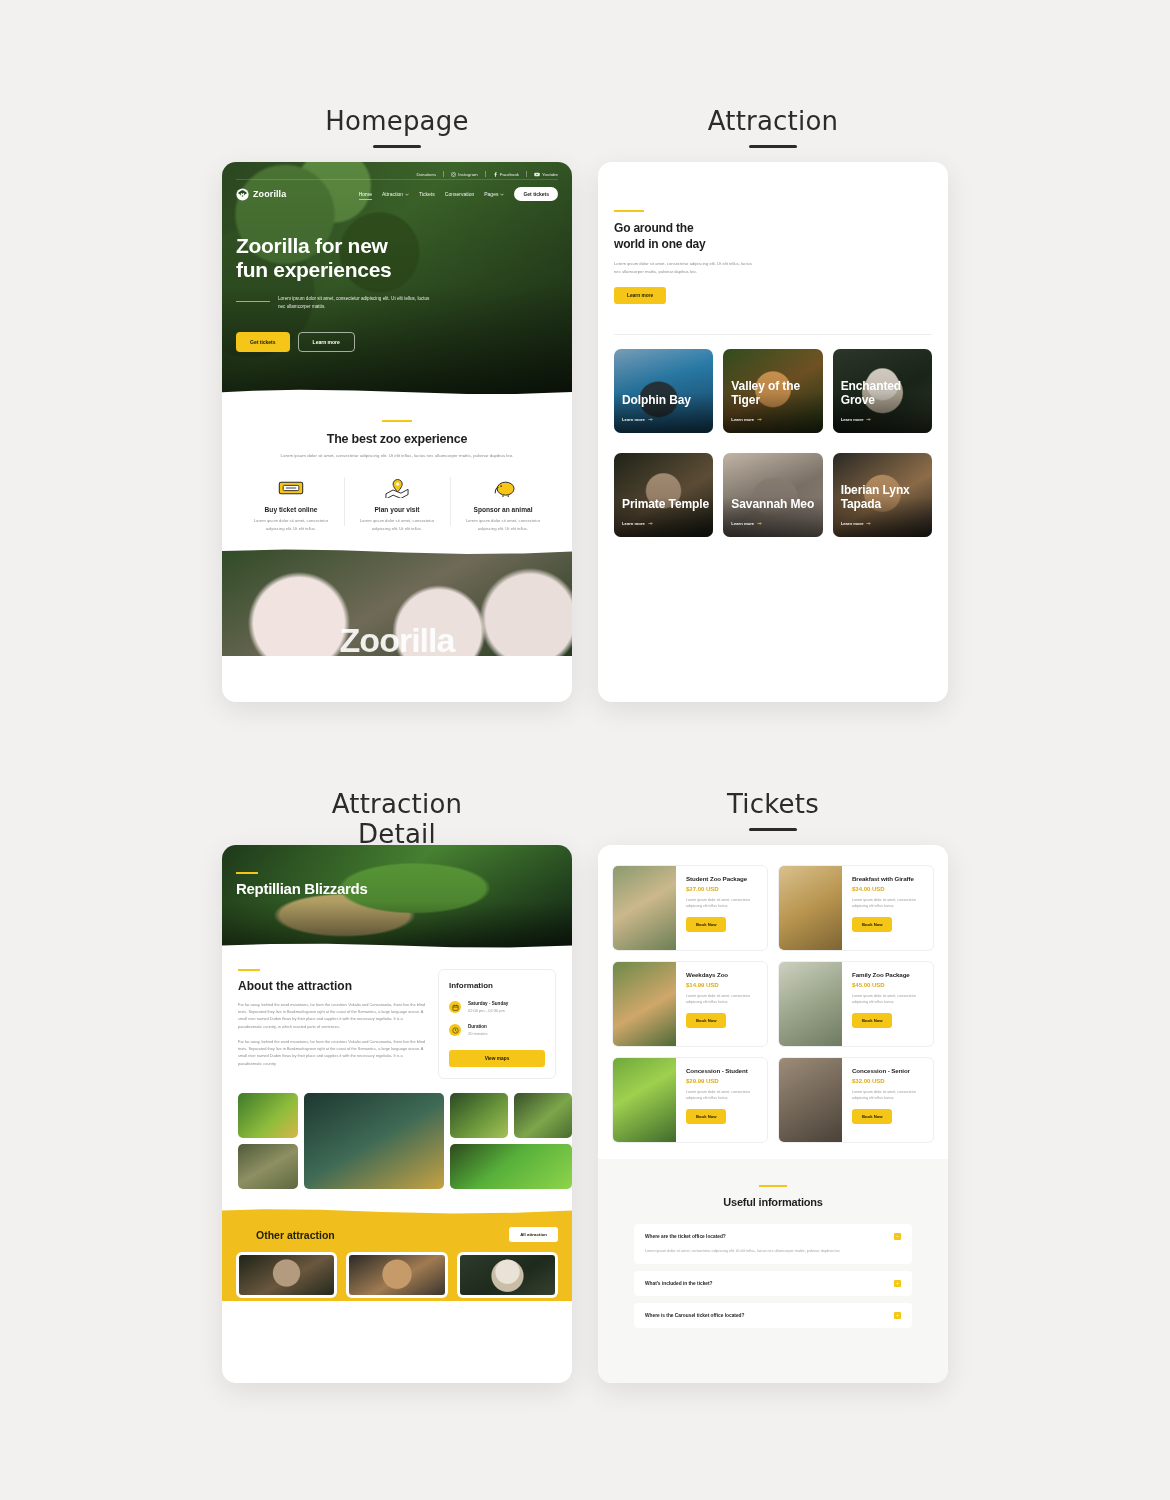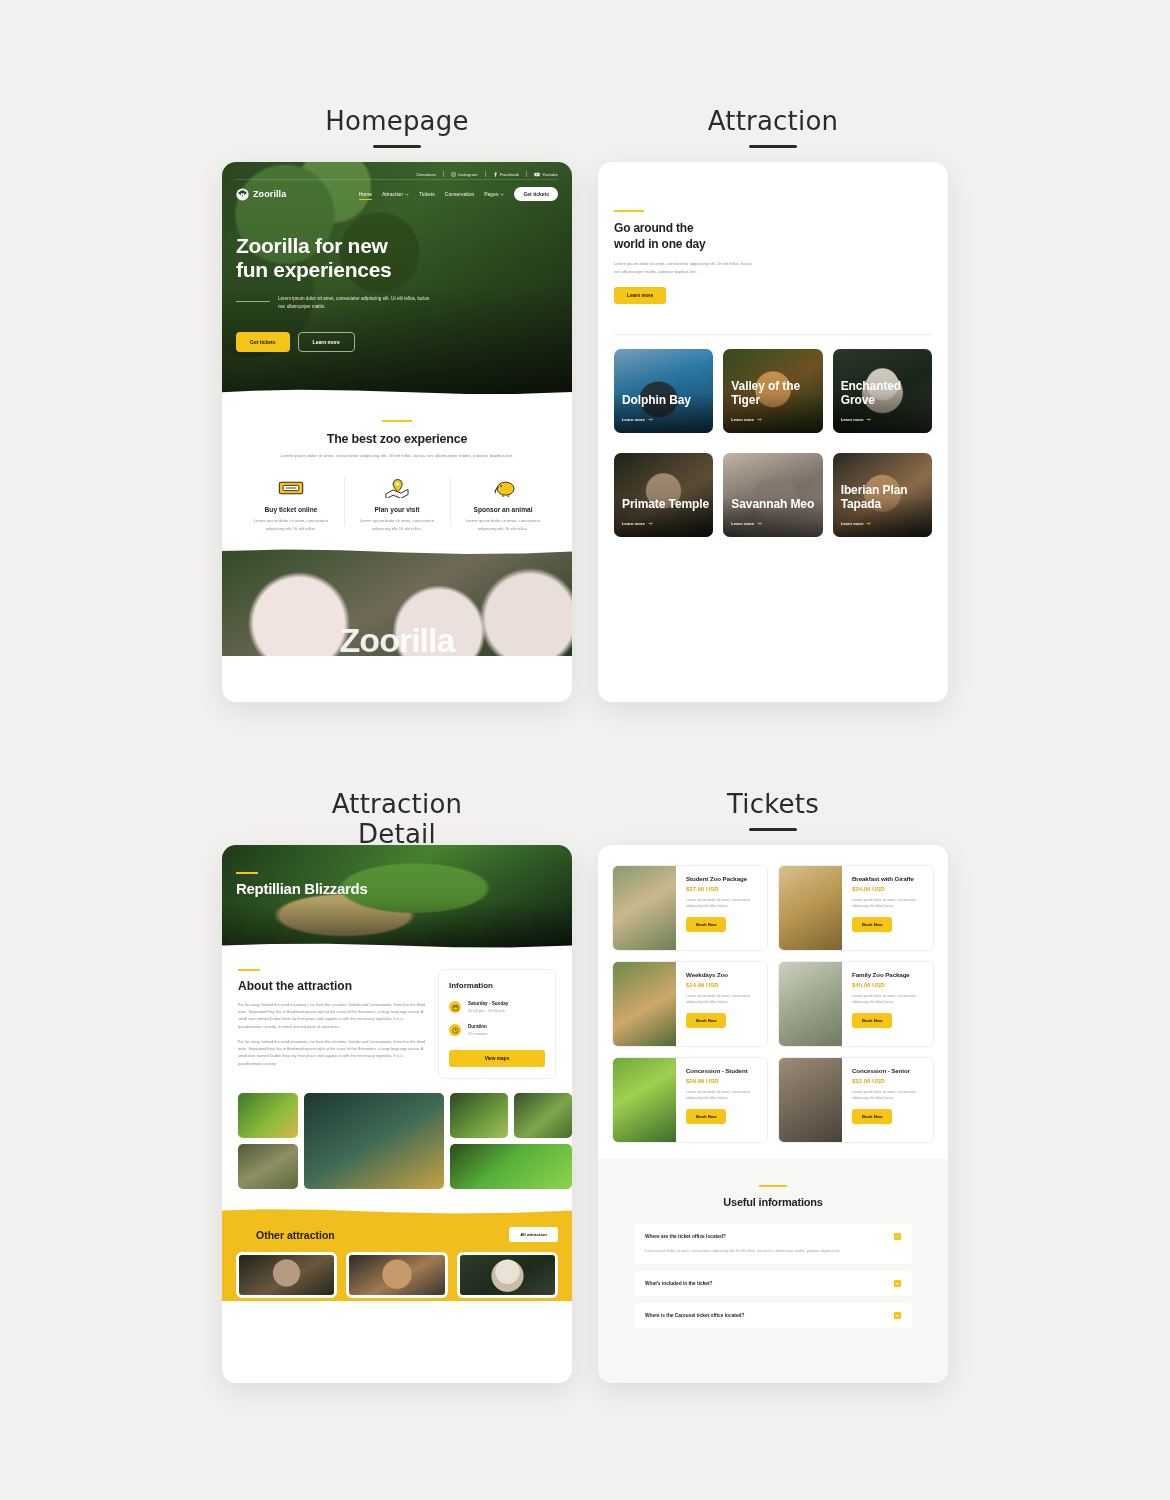--- a/index.html
+++ b/index.html
@@ -469,21 +469,21 @@
           <div class="cap"><h5>Savannah Meo</h5>
             <span>
                 <b>Learn more</b>
               <svg width="5" height="5" viewBox="0 0 12 12">
                   <path d="M1 6h9M7 3l3 3-3 3" fill="none" stroke="#f5c518" stroke-width="1.6"></path>
                 </svg>
               </span>
           </div>
         </div>
         <div class="card h-sm ph img-lynx dim">
-          <div class="cap"><h5>Iberian Plan Tapada</h5>
+          <div class="cap"><h5>Iberian Lynx Tapada</h5>
             <span>
                 <b>Learn more</b>
               <svg width="5" height="5" viewBox="0 0 12 12">
                   <path d="M1 6h9M7 3l3 3-3 3" fill="none" stroke="#f5c518" stroke-width="1.6"></path>
                 </svg>
               </span>
           </div>
         </div>
       </div>
     </div>

